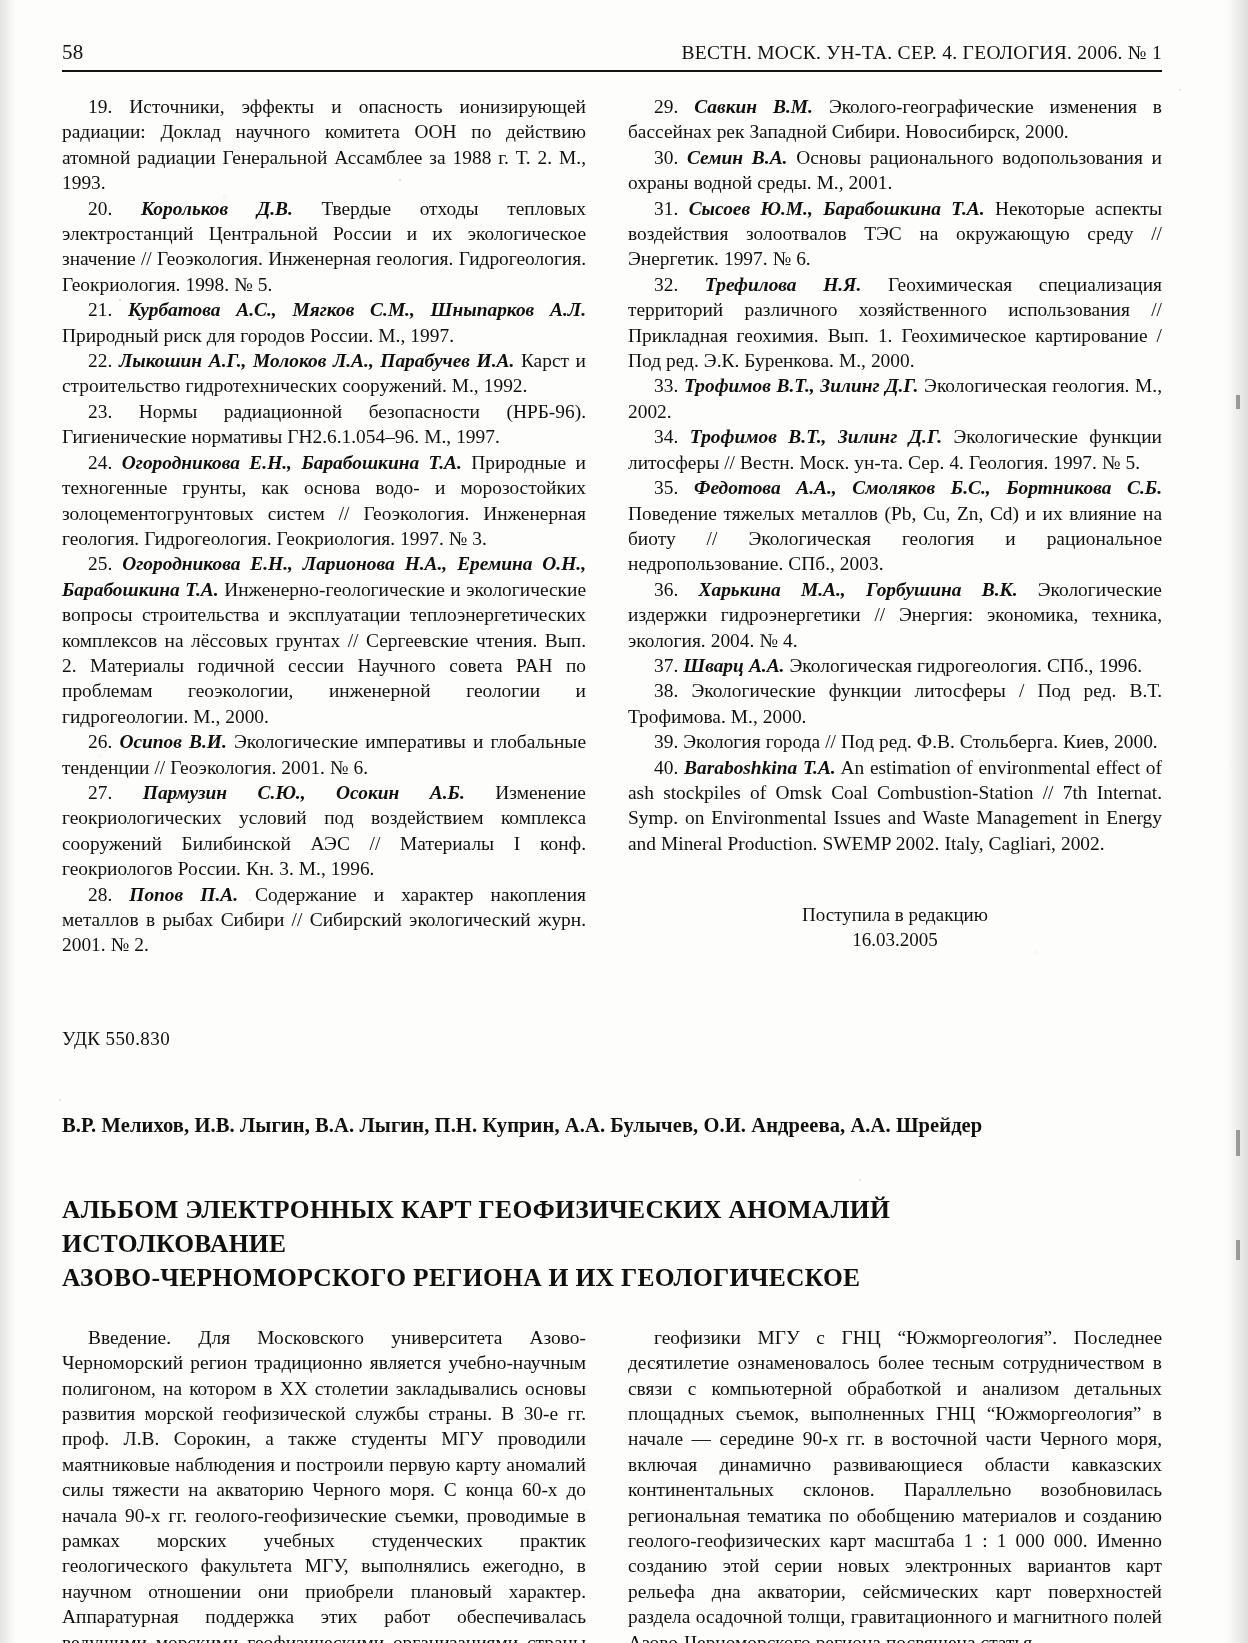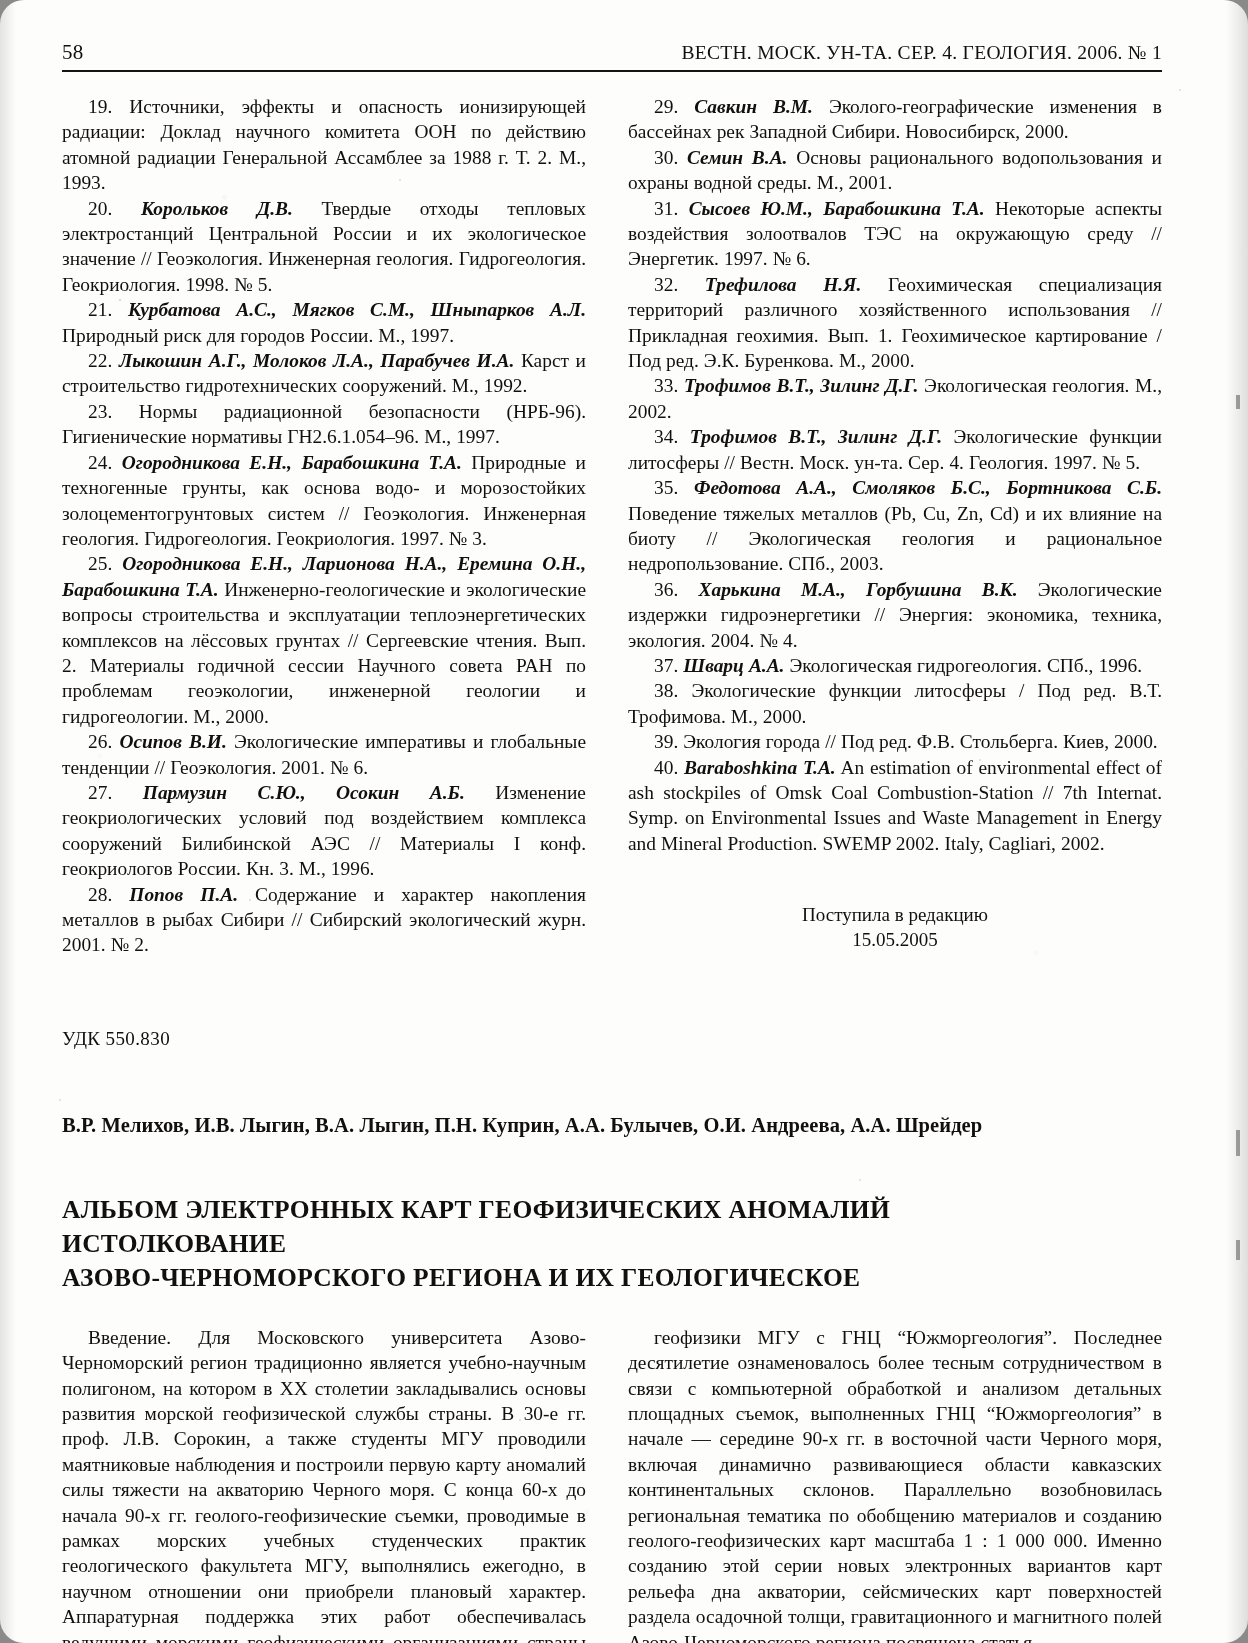--- a/index.html
+++ b/index.html
@@ -20,21 +20,20 @@
     box-sizing: border-box;
     
     background-image:
       radial-gradient(circle at 18% 12%, rgba(0,0,0,0.022) 0 2px, rgba(0,0,0,0) 3px),
       radial-gradient(circle at 62% 30%, rgba(0,0,0,0.02) 0 2px, rgba(0,0,0,0) 3px),
       radial-gradient(circle at 83% 58%, rgba(0,0,0,0.02) 0 2px, rgba(0,0,0,0) 3px),
       radial-gradient(circle at 32% 78%, rgba(0,0,0,0.018) 0 2px, rgba(0,0,0,0) 3px),
       radial-gradient(circle at 47% 92%, rgba(0,0,0,0.02) 0 2px, rgba(0,0,0,0) 3px),
       radial-gradient(circle at 8% 46%, rgba(0,0,0,0.018) 0 2px, rgba(0,0,0,0) 3px),
       radial-gradient(circle at 92% 88%, rgba(0,0,0,0.018) 0 2px, rgba(0,0,0,0) 3px);
-    border-radius: 24px;
   }
 
   .content {
     position: absolute;
     left: 62px;
     top: 40px;
     width: 1100px;
   }
 
   
@@ -201,21 +200,21 @@
         <p class="ref"><span>34.</span> <i class="au">Трофимов В.Т., Зилинг Д.Г.</i> <span>Экологические функции литосферы // Вестн. Моск. ун-та. Сер. 4. Геология. 1997. № 5.</span></p>
         <p class="ref"><span>35.</span> <i class="au">Федотова А.А., Смоляков Б.С., Бортникова С.Б.</i> <span>Поведение тяжелых металлов (Pb, Cu, Zn, Cd) и их влияние на биоту // Экологическая геология и рациональное недропользование. СПб., 2003.</span></p>
         <p class="ref"><span>36.</span> <i class="au">Харькина М.А., Горбушина В.К.</i> <span>Экологические издержки гидроэнергетики // Энергия: экономика, техника, экология. 2004. № 4.</span></p>
         <p class="ref"><span>37.</span> <i class="au">Шварц А.А.</i> <span>Экологическая гидрогеология. СПб., 1996.</span></p>
         <p class="ref"><span>38.</span>  <span>Экологические функции литосферы / Под ред. В.Т. Трофимова. М., 2000.</span></p>
         <p class="ref"><span>39.</span>  <span>Экология города // Под ред. Ф.В. Стольберга. Киев, 2000.</span></p>
         <p class="ref"><span>40.</span> <i class="au">Baraboshkina T.A.</i> <span>An estimation of environmental effect of ash stockpiles of Omsk Coal Combustion-Station // 7th Internat. Symp. on Environmental Issues and Waste Management in Energy and Mineral Production. SWEMP 2002. Italy, Cagliari, 2002.</span></p>
 
         <div class="received">
           <div>Поступила в редакцию</div>
-          <div>15.05.2005</div>
+          <div>16.03.2005</div>
         </div>
       </div>
     </div>
 
     <div class="article">
       <div class="udk">УДК 550.830</div>
       <div class="authors">В.Р. Мелихов, И.В. Лыгин, В.А. Лыгин, П.Н. Куприн, А.А. Булычев, О.И. Андреева, А.А. Шрейдер</div>
       <div class="title">
         <div>АЛЬБОМ ЭЛЕКТРОННЫХ КАРТ ГЕОФИЗИЧЕСКИХ АНОМАЛИЙ</div>
         <div>ИСТОЛКОВАНИЕ</div>

